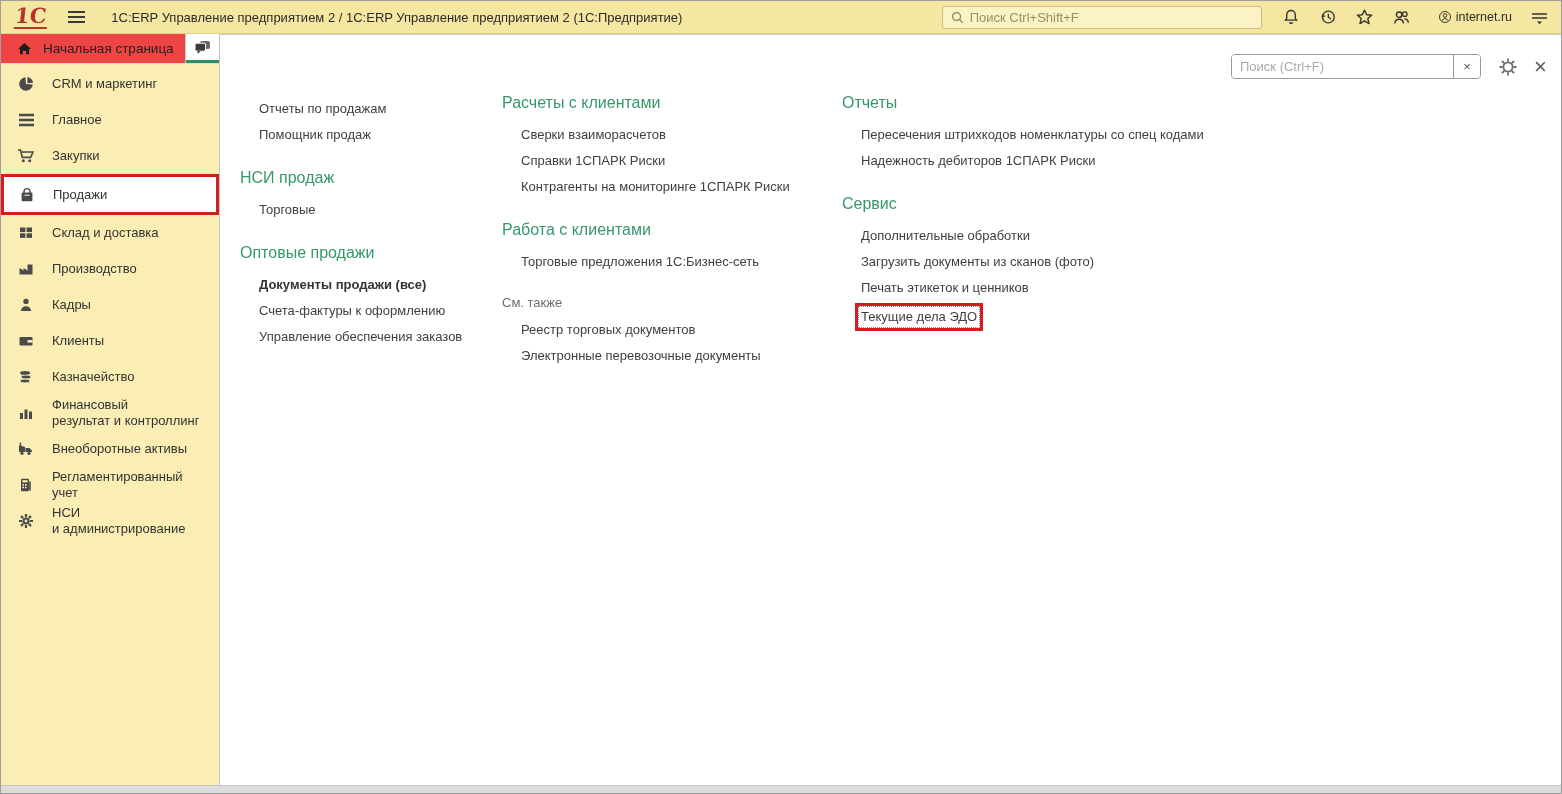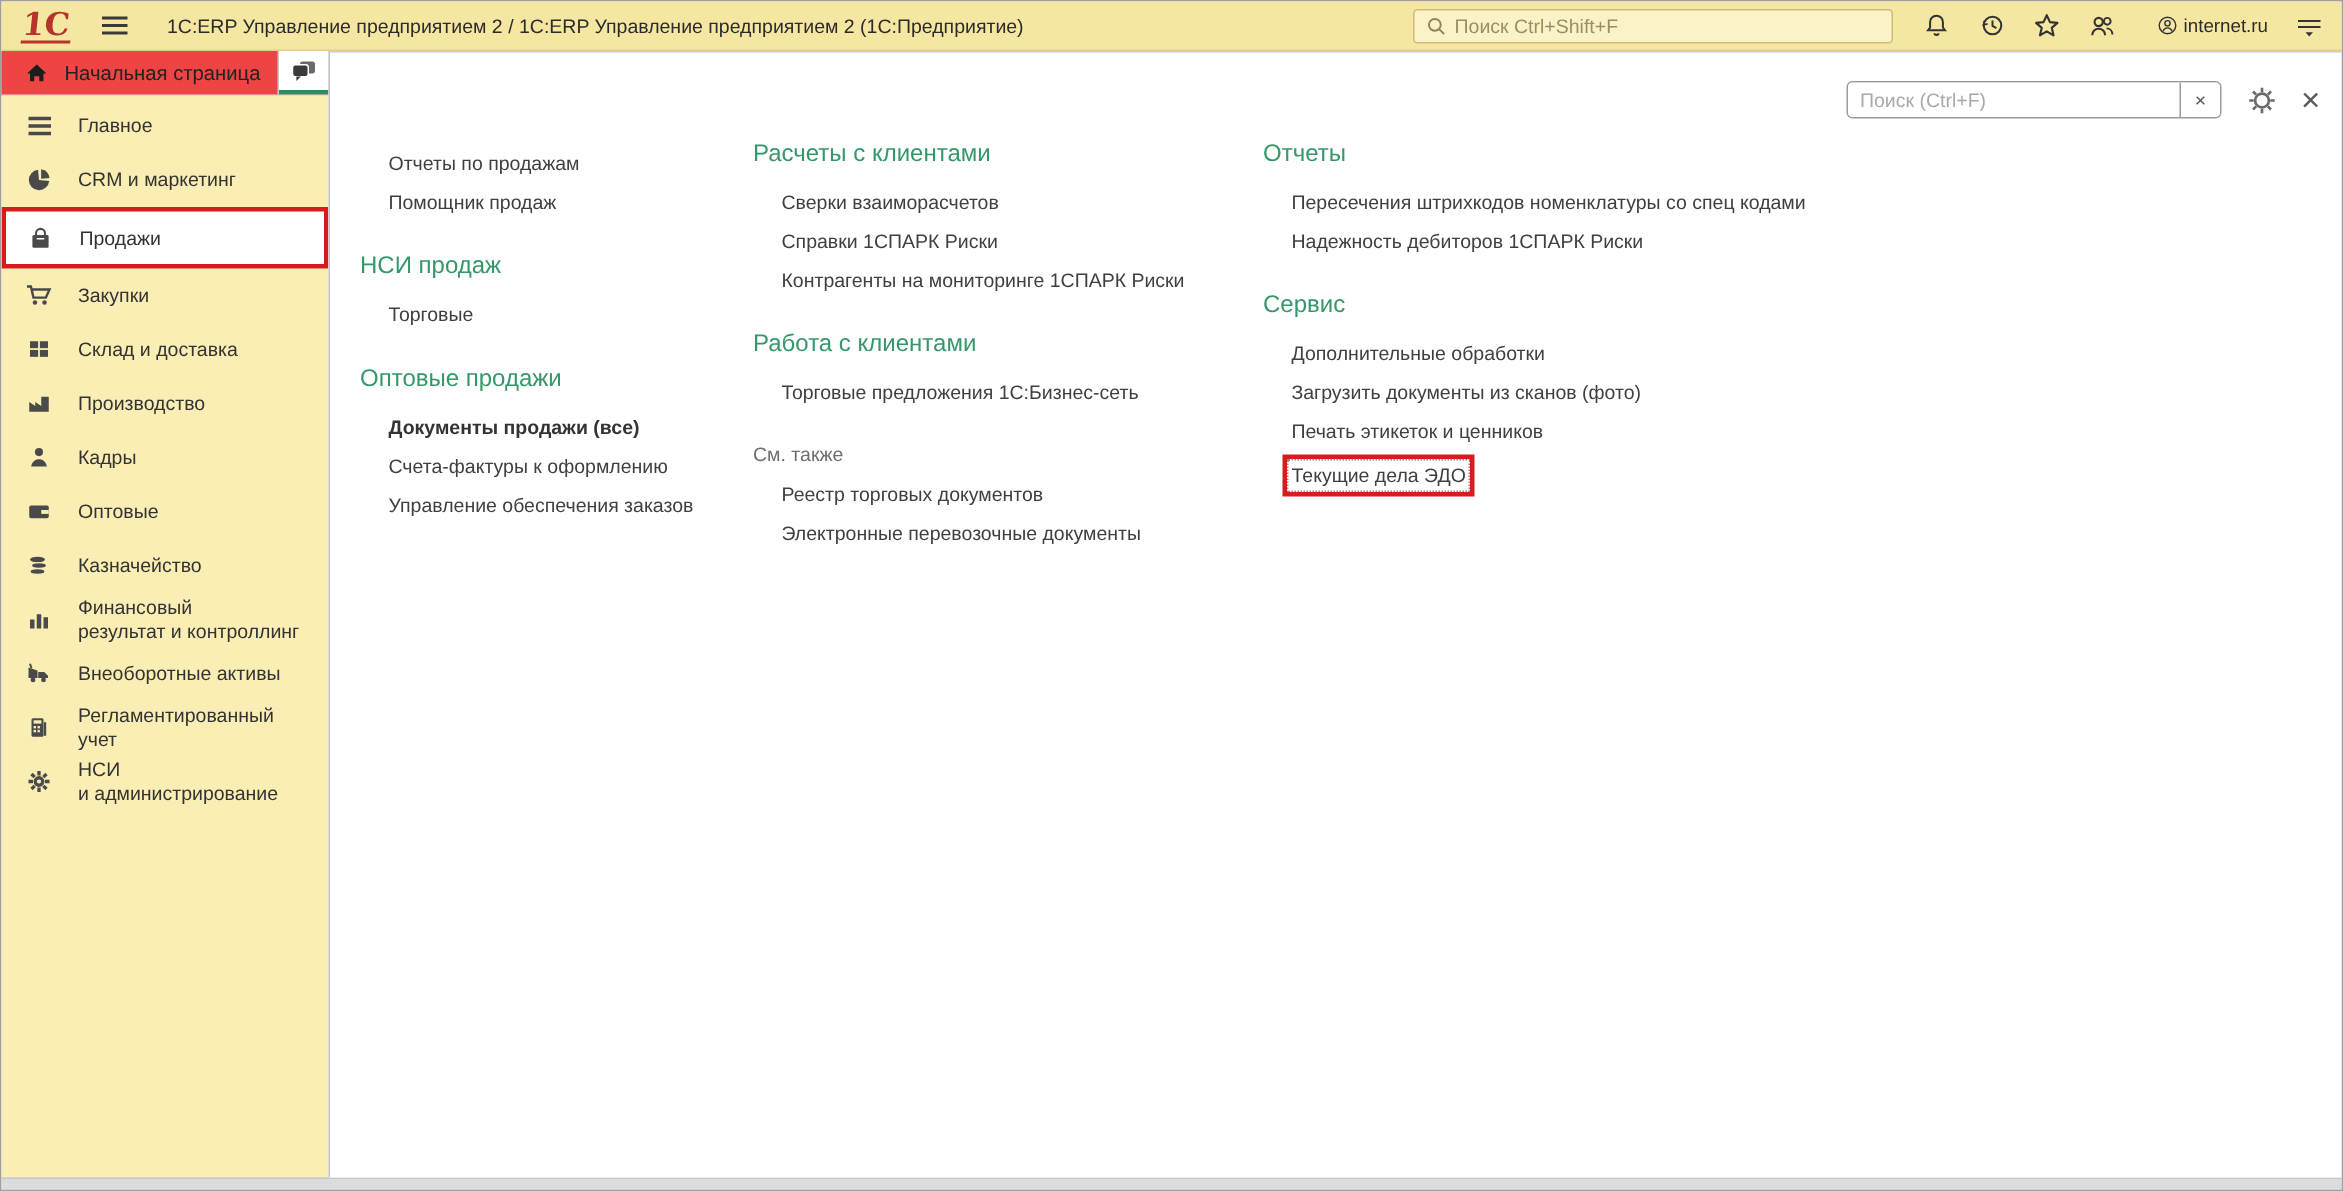--- a/index.html
+++ b/index.html
@@ -170,59 +170,59 @@
             <path d="M4.6 12l0 3 3-3z" fill="#3a3a3a"></path>
           </svg>
       </span>
     </div>
   </div>
 
   <div class="sidebar">
 
     <div class="side-item">
       <span class="sicon">
+        <svg width="16" height="16" viewBox="0 0 16 16">
+            <path d="M7.4 1.2A6.8 6.8 0 1 0 14.8 8.6 L8 8 Z" fill="#4a4a4a"></path>
+            <path d="M9.4 0.9 a7 7 0 0 1 5.6 5.8 l-5.6 .5 z" fill="#4a4a4a"></path>
+          </svg>
+      </span>
+      <span class="slabel">CRM и маркетинг</span>
+    </div>
+
+    <div class="side-item">
+      <span class="sicon">
         <svg width="17" height="14" viewBox="0 0 17 14">
             <path d="M1 2h15M1 7h15M1 12h15" stroke="#4a4a4a" stroke-width="2.4"></path>
           </svg>
       </span>
       <span class="slabel">Главное</span>
-    </div>
-
-    <div class="side-item">
-      <span class="sicon">
-        <svg width="16" height="16" viewBox="0 0 16 16">
-            <path d="M7.4 1.2A6.8 6.8 0 1 0 14.8 8.6 L8 8 Z" fill="#4a4a4a"></path>
-            <path d="M9.4 0.9 a7 7 0 0 1 5.6 5.8 l-5.6 .5 z" fill="#4a4a4a"></path>
-          </svg>
-      </span>
-      <span class="slabel">CRM и маркетинг</span>
-    </div>
-
-    <div class="side-item selected">
-      <span class="sicon">
-        <svg width="16" height="16" viewBox="0 0 16 16">
-            <path d="M5 6V4.6a3 3 0 0 1 6 0V6" fill="none" stroke="#4a4a4a" stroke-width="1.4"></path>
-            <rect x="2.6" y="5.6" width="10.8" height="8.6" rx="1" fill="#4a4a4a"></rect>
-            <path d="M5.5 8.2h5" stroke="#fff" stroke-width="1"></path>
-          </svg>
-      </span>
-      <span class="slabel">Продажи</span>
     </div>
 
     <div class="side-item">
       <span class="sicon">
         <svg width="18" height="16" viewBox="0 0 18 16">
             <path d="M1 2h2.6l1.7 7.4h8.3L16 4H4.2" fill="none" stroke="#4a4a4a" stroke-width="1.6"></path>
             <circle cx="6.3" cy="12.7" r="1.5" fill="#4a4a4a"></circle>
             <circle cx="12.7" cy="12.7" r="1.5" fill="#4a4a4a"></circle>
           </svg>
       </span>
       <span class="slabel">Закупки</span>
     </div>
 
+    <div class="side-item selected">
+      <span class="sicon">
+        <svg width="16" height="16" viewBox="0 0 16 16">
+            <path d="M5 6V4.6a3 3 0 0 1 6 0V6" fill="none" stroke="#4a4a4a" stroke-width="1.4"></path>
+            <rect x="2.6" y="5.6" width="10.8" height="8.6" rx="1" fill="#4a4a4a"></rect>
+            <path d="M5.5 8.2h5" stroke="#fff" stroke-width="1"></path>
+          </svg>
+      </span>
+      <span class="slabel">Продажи</span>
+    </div>
+
     <div class="side-item">
       <span class="sicon">
         <svg width="16" height="16" viewBox="0 0 16 16">
             <rect x="2" y="2.5" width="5.4" height="4.6" fill="#4a4a4a"></rect>
             <rect x="8.6" y="2.5" width="5.4" height="4.6" fill="#4a4a4a"></rect>
             <rect x="2" y="8.3" width="5.4" height="4.6" fill="#4a4a4a"></rect>
             <rect x="8.6" y="8.3" width="5.4" height="4.6" fill="#4a4a4a"></rect>
           </svg>
       </span>
       <span class="slabel">Склад и доставка</span>
@@ -247,21 +247,21 @@
       <span class="slabel">Кадры</span>
     </div>
 
     <div class="side-item">
       <span class="sicon">
         <svg width="16" height="16" viewBox="0 0 16 16">
             <rect x="1.5" y="4" width="13" height="8.5" rx="1.2" fill="#4a4a4a"></rect>
             <rect x="9.5" y="7" width="5" height="2.6" fill="#faeeb4"></rect>
           </svg>
       </span>
-      <span class="slabel">Оптовые</span>
+      <span class="slabel">Клиенты</span>
     </div>
 
     <div class="side-item">
       <span class="sicon">
         <svg width="16" height="16" viewBox="0 0 16 16">
             <ellipse cx="7" cy="4" rx="5" ry="1.9" fill="#4a4a4a"></ellipse>
             <ellipse cx="8" cy="8" rx="5" ry="1.9" fill="#4a4a4a" stroke="#faeeb4" stroke-width=".8"></ellipse>
             <ellipse cx="7" cy="12" rx="5" ry="1.9" fill="#4a4a4a" stroke="#faeeb4" stroke-width=".8"></ellipse>
           </svg>
       </span>

